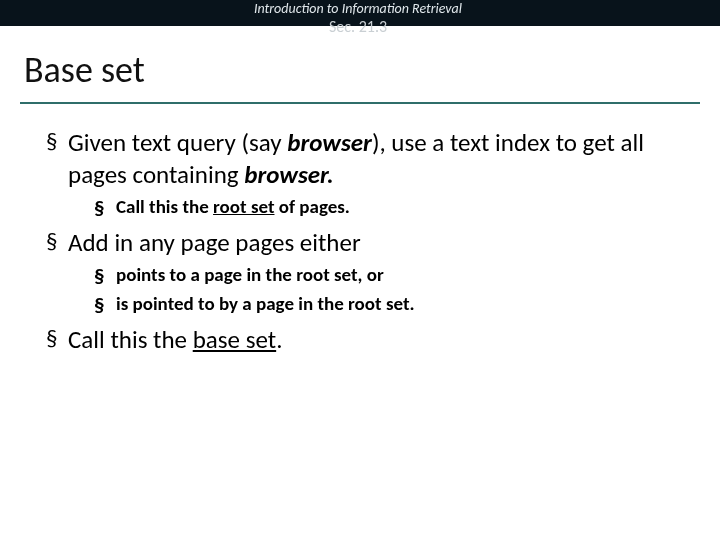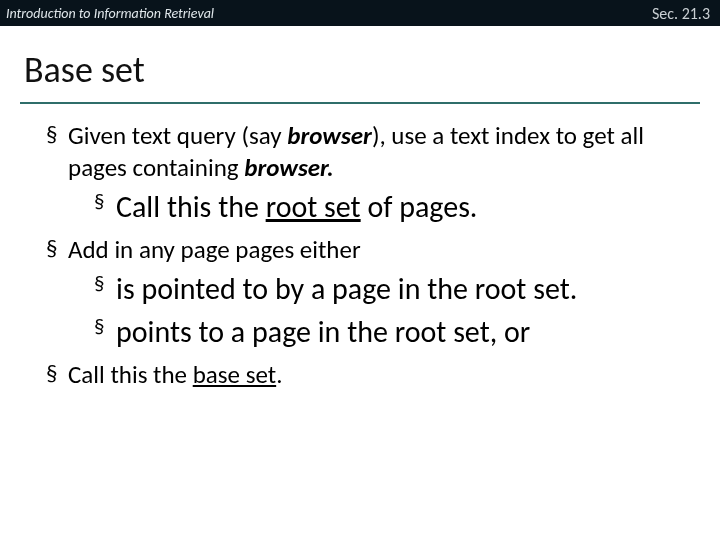--- a/index.html
+++ b/index.html
@@ -1,28 +1,28 @@
 <!DOCTYPE html>
 <html><head>
 <meta charset="utf-8">
 <style>
   * { margin: 0; padding: 0; box-sizing: border-box; }
   html, body { width: 720px; height: 540px; font-family: Calibri, Arial, sans-serif; background: #fff; color: #000; }
-  .topbar { width: 100%; height: 26px; background: #08131b; display: flex; justify-content: space-between; align-items: center; padding: 0 10px 0 6px; }
+  .topbar { width: 100%; height: 26px; background: #08131b; display: flex; justify-content: space-between; align-items: center; padding: 0 10px 0 6px; flex-direction: column; }
   .topbar .left { color: #dfe6ea; font-style: italic; font-size: 14px; }
   .topbar .right { color: #c9cfd3; font-size: 16px; }
   .title-wrap { padding: 22px 20px 6px 24px; }
   .title { font-size: 36px; font-weight: 400; color: #111; }
   .rule { border: none; border-top: 2px solid #2f6e6a; margin: 4px 20px 0 20px; }
-  .content { padding: 16px 28px 0 28px; font-size: 25px; line-height: 1.28; }
+  .content { padding: 23px 28px 0 28px; font-size: 25px; line-height: 1.28; }
   ul.lvl1 { list-style: none; padding-left: 18px; }
   ul.lvl1 > li { position: relative; padding-left: 22px; margin-bottom: 8px; }
   ul.lvl1 > li::before { content: "§"; position: absolute; left: 0; top: 0; font-size: 23px; }
   ul.lvl2 { list-style: none; padding-left: 26px; margin-top: 4px; }
-  ul.lvl2 > li { position: relative; padding-left: 22px; margin-bottom: 4px; font-size: 30px; }
+  ul.lvl2 > li { position: relative; padding-left: 22px; margin-bottom: 4px; font-size: 19px; font-weight: bold; }
   ul.lvl2 > li::before { content: "§"; position: absolute; left: 0; top: 0; font-size: 21px; }
   .b { font-weight: 700; }
   .i { font-style: italic; }
   .u { text-decoration: underline; }
 </style>
 </head>
 <body>
 
 <div class="topbar">
   <span class="left">Introduction to Information Retrieval</span>
@@ -40,21 +40,21 @@
       <span>Given text query (say </span><span class="b i">browser</span><span>), use a text index to get all pages containing </span><span class="b i">browser.</span>
       <ul class="lvl2">
         <li>
           <span>Call this the </span><span class="u">root set</span><span> of pages.</span>
         </li>
       </ul>
     </li>
     <li>
       <span>Add in any page pages either</span>
       <ul class="lvl2">
+        <li><span>points to a page in the root set, or</span></li>
         <li><span>is pointed to by a page in the root set.</span></li>
-        <li><span>points to a page in the root set, or</span></li>
       </ul>
     </li>
     <li>
       <span>Call this the </span><span class="u">base set</span><span>.</span>
     </li>
   </ul>
 </div>
 
 </body></html>

